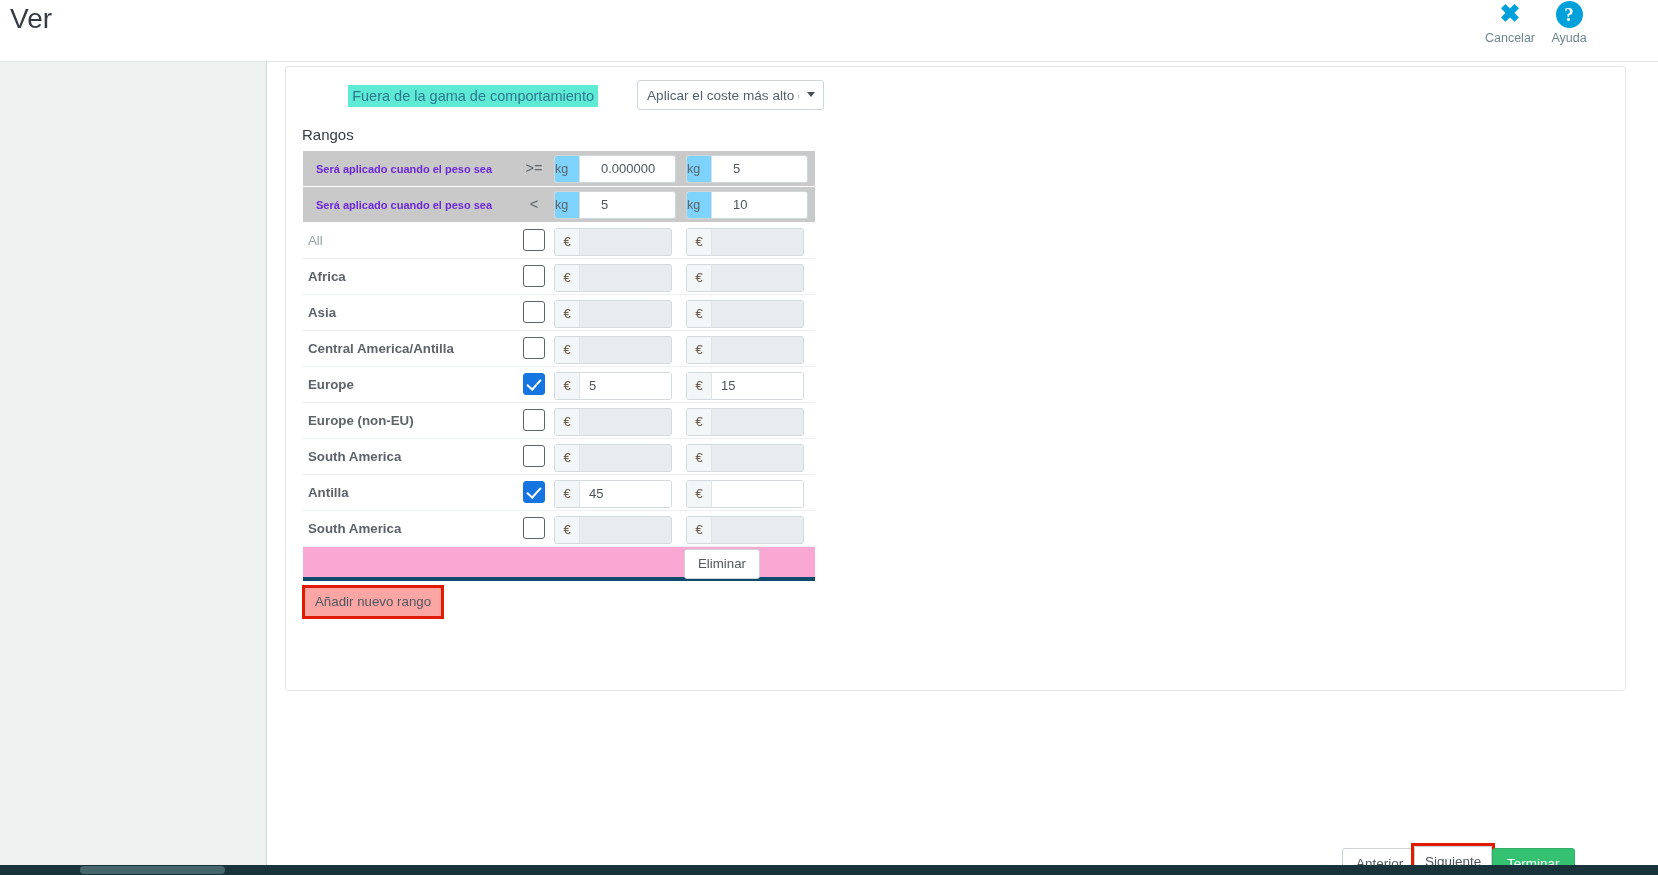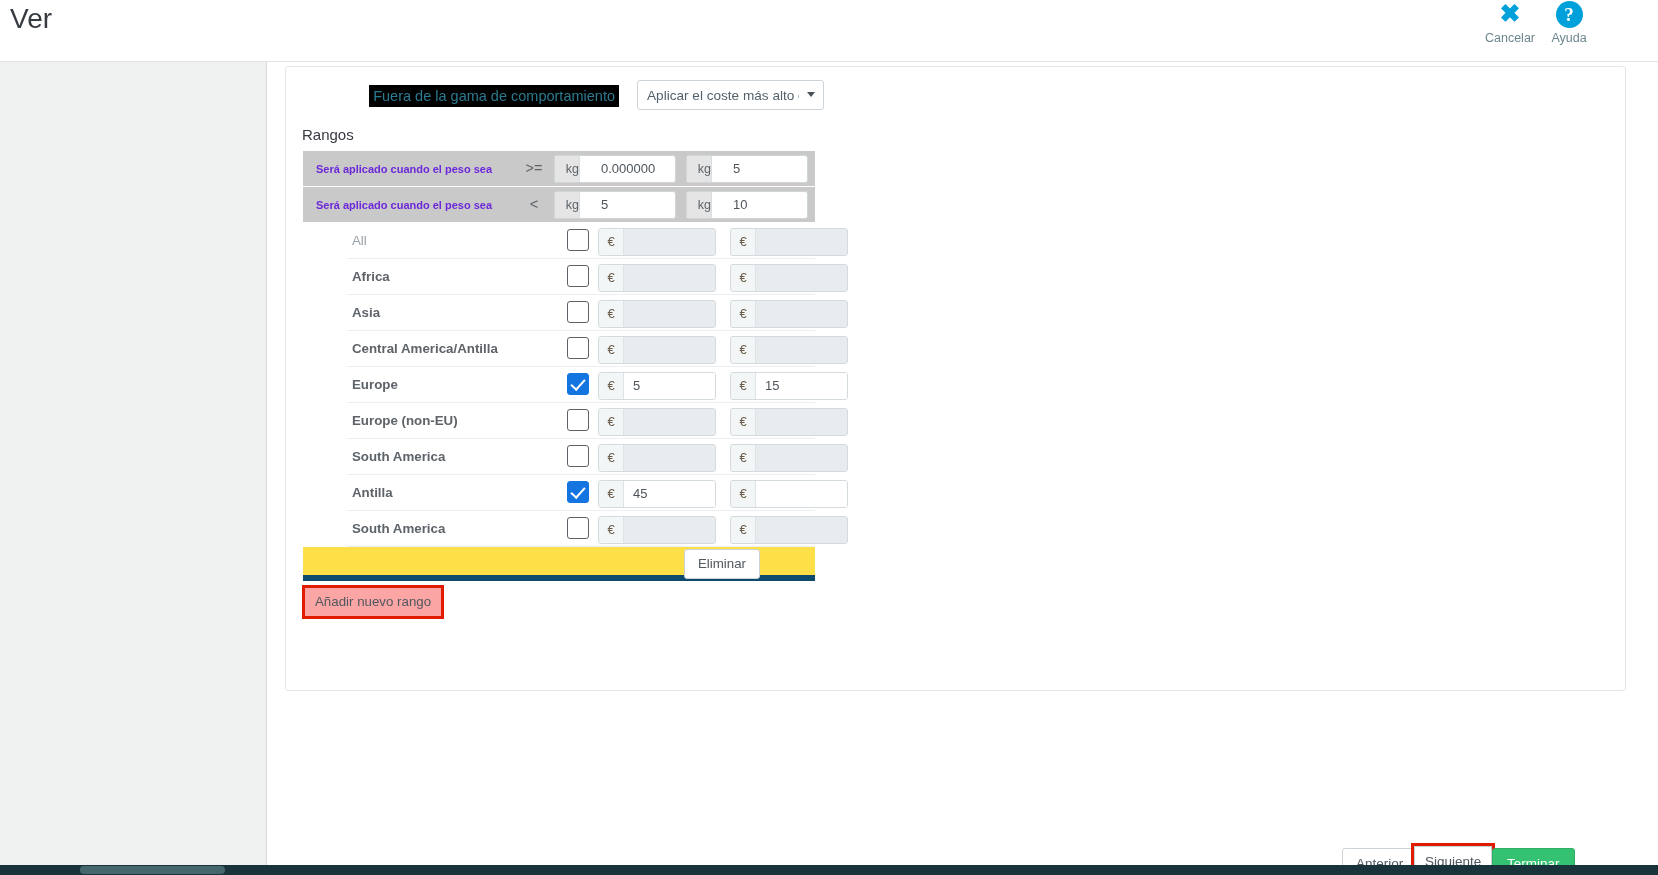--- a/index.html
+++ b/index.html
@@ -83,22 +83,22 @@
     border: 1px solid #e4e7ea;
     border-radius: 3px;
   }
 
   
   #behavior-row {
     position: absolute; left: 0px; top: 10px;
     width: 540px; height: 36px;
   }
   #behavior-label {
-    position: absolute; right: 207px; top: 8px;
-    background: #000000; color: #2c7a91;
+    position: absolute; right: 228px; top: 8px;
+    background: #5eead4; color: #2c7a91;
     font-size: 14.5px; line-height: 20px;
     padding: 1px 4px;
     white-space: nowrap;
   }
   #behavior-select {
     position: absolute; left: 351px; top: 3px;
     width: 187px; height: 30px;
     border: 1px solid #cdd4d9; border-radius: 3px;
     background: #ffffff;
   }
@@ -151,40 +151,39 @@
     position: absolute; top: 4px;
     height: 28px;
     border: 1px solid #cfd6da; border-radius: 3px;
     background: #ffffff; overflow: hidden;
   }
   .wfield.c1 { left: 251px; width: 122px; }
   .wfield.c2 { left: 383px; width: 122px; }
   .unit {
     position: absolute; left: 0; top: 0;
     width: 25px; height: 30px;
-    background: #e5e5e5;
+    background: #7dd3fc;
     border-right: 1px solid #d8dee1;
     font-size: 12.5px; color: #5d6369;
-    line-height: 26px; text-align: right;
+    line-height: 26px; text-align: left;
   }
   .wval {
     position: absolute; left: 26px; top: 0;
     right: 0; height: 26px;
     font-size: 13px; color: #4e555b;
     line-height: 26px; padding-left: 20px;
     white-space: nowrap; overflow: hidden;
   }
 
   
   .zrow {
     position: relative;
     height: 36px;
     background: #ffffff;
     border-bottom: 1px solid #eceff1;
-    margin-left: 44px;
   }
   .zrow-label {
     position: absolute; left: 5px; top: 9px;
     font-size: 13.3px; font-weight: bold; color: #5d6369;
     line-height: 18px; white-space: nowrap;
   }
   .zrow-label.muted { font-weight: 400; color: #9aa1a7; }
 
   .cbox {
     position: absolute; left: 220px; top: 6px;
@@ -227,22 +226,22 @@
     background: #e9ecee;
     font-size: 13px; color: #4e555b;
     line-height: 26px; padding-left: 8px;
     white-space: nowrap; overflow: hidden;
   }
   .zfield.enabled .zval { background: #ffffff; }
 
   
   .erow {
     position: relative; height: 34px;
-    border-bottom: 6px solid #0c4a6e;
-    background: #fde047;
+    border-bottom: 4px solid #0c4a6e;
+    background: #f9a8d4;
   }
   #btn-eliminar {
     position: absolute; left: 381px; top: 2px;
     padding: 5px 13px 6px 13px;
     border: 1px solid #ccd3d8; border-radius: 3px;
     background: #ffffff;
     font-size: 13.3px; color: #50585f;
     line-height: 17px;
     cursor: pointer;
     font-family: "Liberation Sans", sans-serif;

